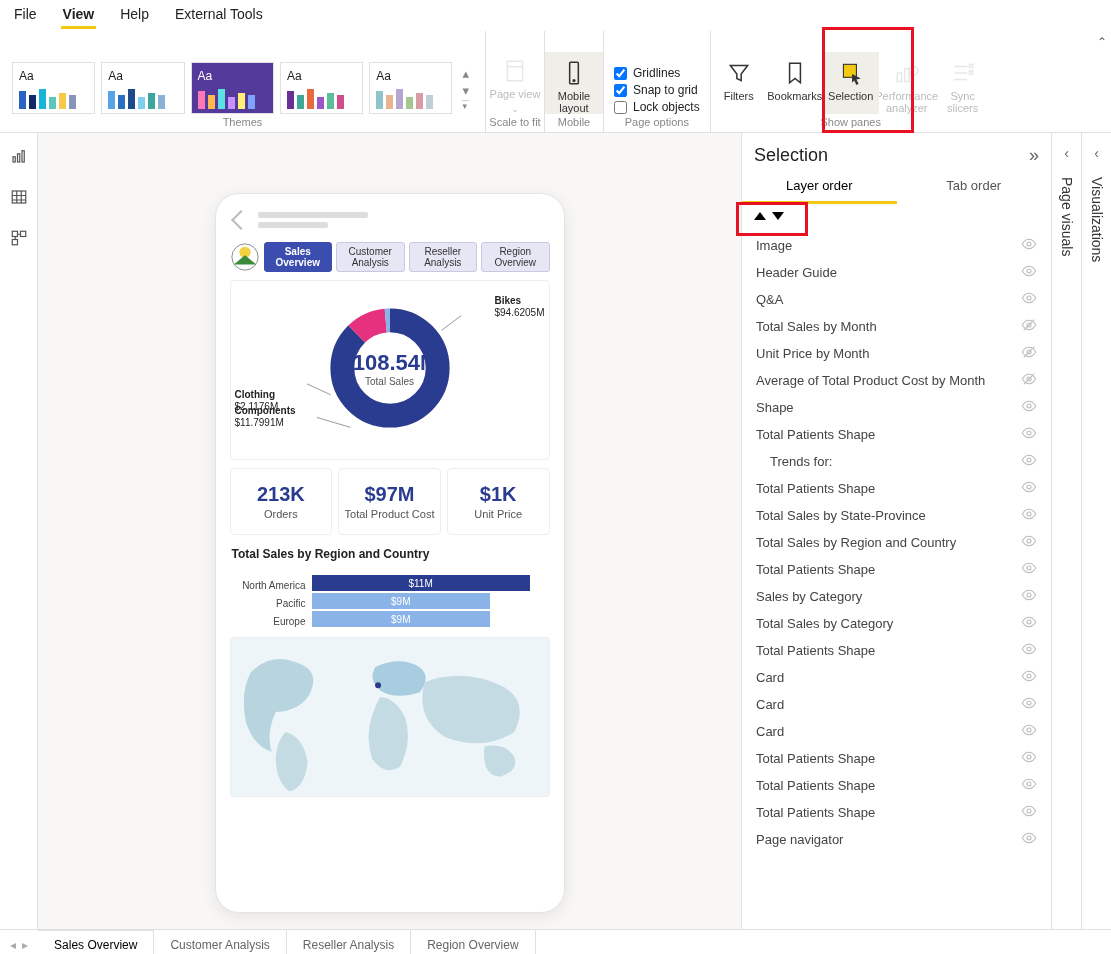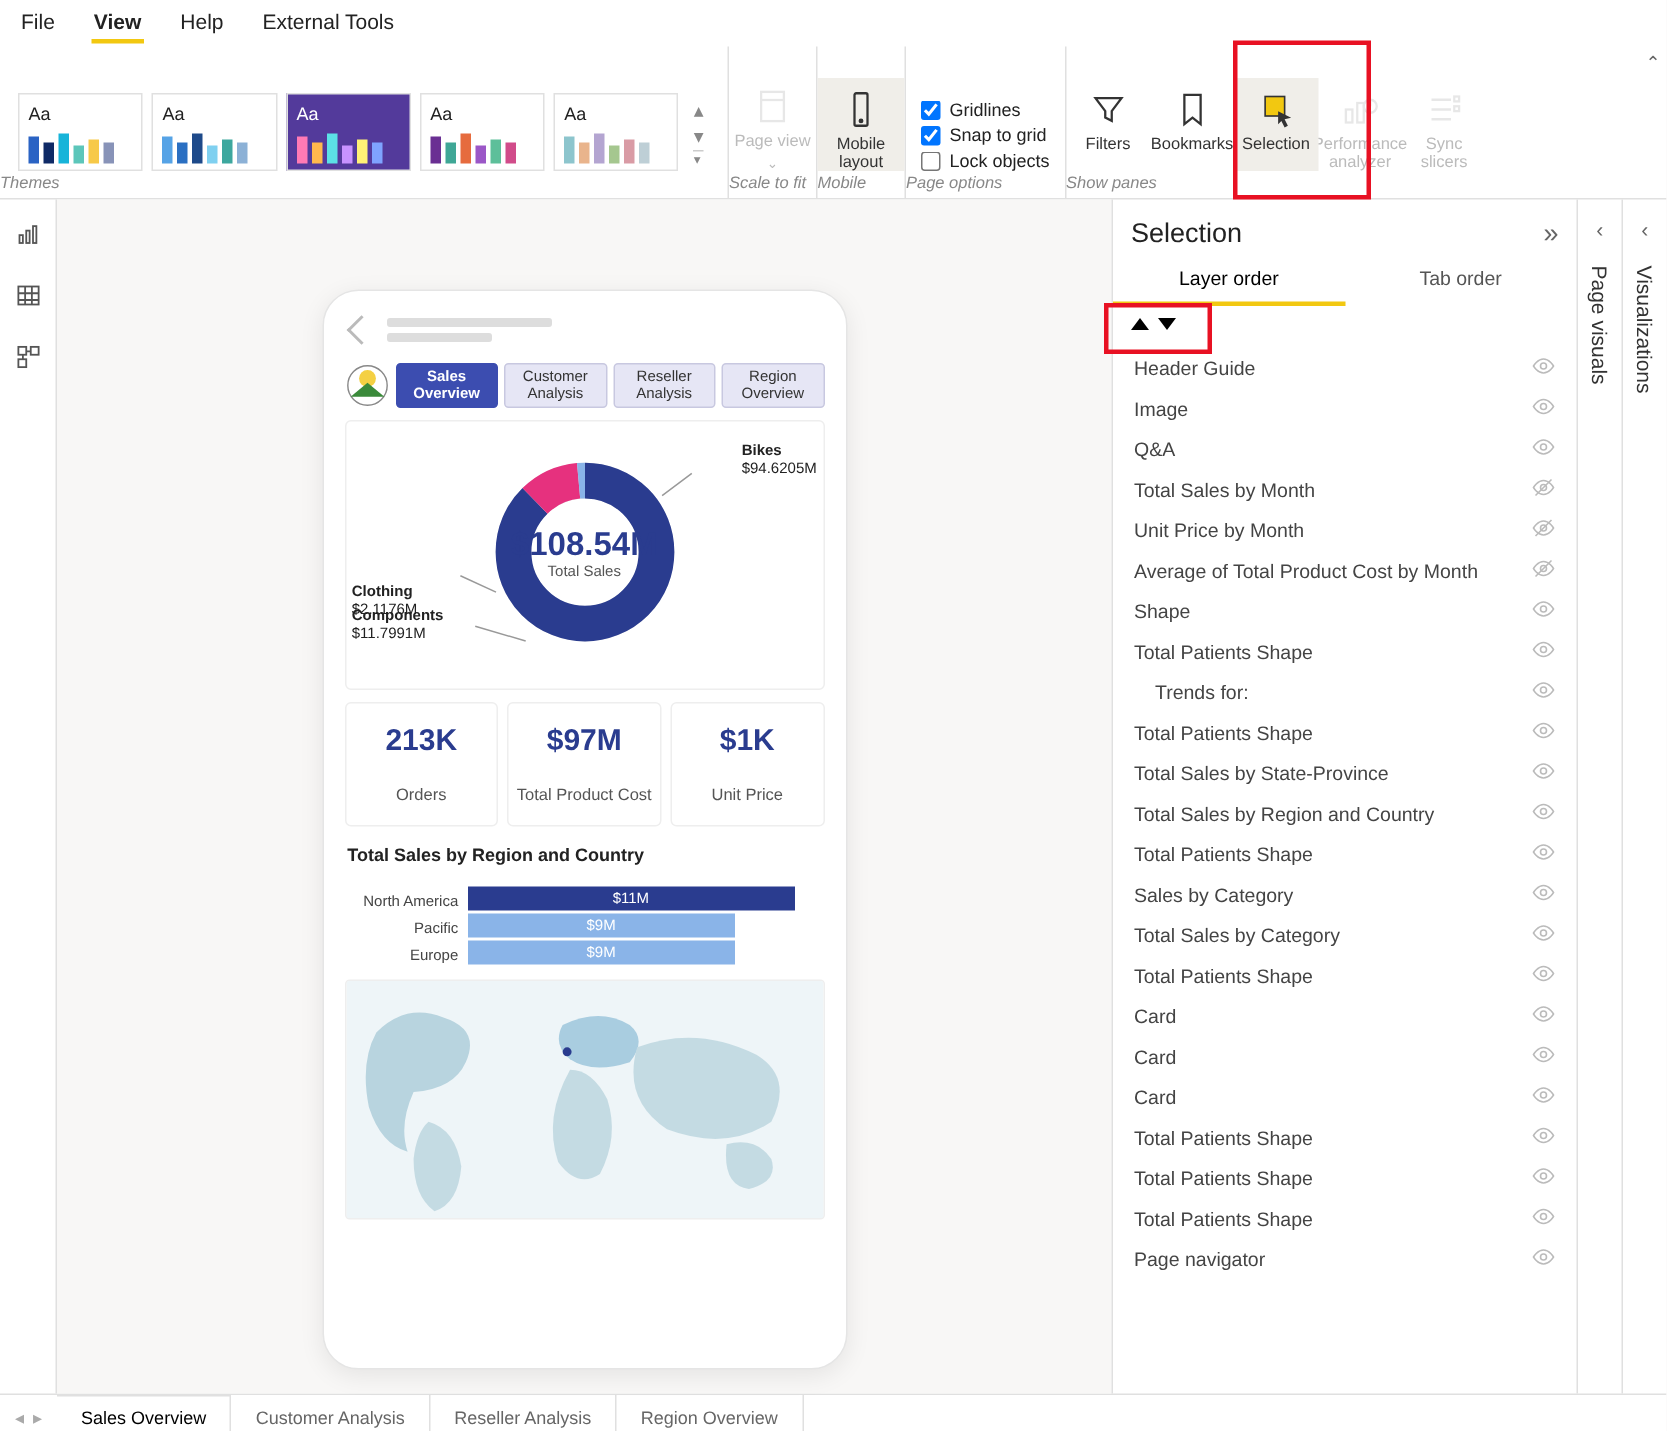--- a/index.html
+++ b/index.html
@@ -21,21 +21,21 @@
     background: #fff; color: #222; font-size: 13px;
     width: 1111px; height: 954px; overflow: hidden; position: relative;
   }
   
   .menubar { display:flex; gap:22px; padding:2px 12px; font-size:14px; }
   .menubar div { padding:4px 2px; }
   .menubar .active { border-bottom:3px solid var(--accent-yellow); font-weight:600;}
   
   .ribbon { display:flex; border-bottom:1px solid var(--grey-border); height:102px; }
   .ribbon-group { border-right:1px solid var(--grey-border); display:flex; flex-direction:column; justify-content:flex-end; }
-  .ribbon-group-label { font-size:11px; color:var(--grey-light); text-align:left; padding:2px 0 4px;font-style:italic;}
+  .ribbon-group-label { font-size:11px; color:var(--grey-light); text-align:center; padding:2px 0 4px;}
   .themes-row { display:flex; gap:6px; padding:6px 12px 0; }
   .theme-swatch { width:84px; height:52px; border:1px solid var(--grey-border); display:flex; flex-direction:column; justify-content:center; padding:4px 6px; position:relative; background:#fff;}
   .theme-swatch .aa { font-size:12px; position:absolute; top:6px; left:6px;}
   .theme-swatch.selected { background:#533a9b; }
   .theme-swatch.selected .aa { color:#fff; }
   .bars {display:flex;align-items:flex-end;gap:3px;height:26px;margin-top:18px;}
   .bars span{display:block;width:7px;}
   .rb-btn { display:flex;flex-direction:column;align-items:center;justify-content:flex-start;width:58px;font-size:11px;color:#333;padding:8px 2px 0;gap:4px;text-align:center;}
   .rb-btn svg {width:26px;height:26px;}
   .rb-btn.disabled{color:#bbb;}
@@ -63,21 +63,21 @@
   .ph-logo{width:30px;height:30px;flex:0 0 30px;display:flex;align-items:center;justify-content:center;}
   .ph-tab{flex:1;background:#e6e6f5;border:1px solid #c8c8e0;border-radius:3px;font-size:10px;display:flex;align-items:center;justify-content:center;text-align:center;padding:2px;color:#333;line-height:1.1;}
   .ph-tab.sel{background:var(--tab-sel);color:#fff;border-color:var(--tab-sel);font-weight:600;}
   .card{border:1px solid #eee;border-radius:4px;background:#fff;}
   .donut-card{padding:10px 8px 14px;display:flex;align-items:center;justify-content:center;position:relative;height:180px;}
   .callout{position:absolute;font-size:10px;line-height:1.2;}
   .callout b{display:block;font-size:10px;}
   .kpi-row{display:flex;gap:6px;}
   .kpi{flex:1;text-align:center;padding:14px 4px;}
   .kpi-val{font-size:20px;font-weight:700;color:var(--accent-blue);}
-  .kpi-lbl{font-size:11px;color:#555;margin-top:18px;}
+  .kpi-lbl{font-size:11px;color:#555;margin-top:2px;}
   .section-title{font-size:12px;font-weight:600;padding:4px 2px;}
   .hbar-row{display:flex;align-items:flex-end;font-size:10px;margin:2px 0;}
   .hbar-lbl{width:82px;text-align:right;padding-right:6px;color:#444;}
   .hbar-track{flex:1;}
   .hbar-fill{height:16px;display:flex;align-items:center;justify-content:center;color:#fff;font-size:10px;}
   .map{height:160px;border:1px solid #eee;border-radius:3px;position:relative;overflow:hidden;background:linear-gradient(#f6fafb,#eef5f8);}
   
   
   .sel-pane{width:310px;border-left:1px solid var(--grey-border);display:flex;flex-direction:column;position:relative;}
   .sel-title{display:flex;justify-content:space-between;align-items:center;padding:12px 12px 4px;font-size:18px;}
@@ -398,28 +398,28 @@
       <div class="active">Layer order</div>
       <div>Tab order</div>
     </div>
     <div class="arrow-row">
       <div class="tri up"></div>
       <div class="tri down"></div>
       <div class="red-box" style="left:-6px;top:-2px;width:72px;height:34px;"></div>
     </div>
     <div class="layer-list" id="layer-list">
         <div class="layer-item">
+          <span>Image</span>
+          <span class="eye"><svg width="16" height="16" viewBox="0 0 24 24" fill="none" stroke="currentColor" stroke-width="1.6">
+              <path d="M2 12s4-7 10-7 10 7 10 7-4 7-10 7S2 12 2 12z"></path>
+              <circle cx="12" cy="12" r="3"></circle>
+            </svg></span>
+        </div>
+        <div class="layer-item">
           <span>Header Guide</span>
-          <span class="eye"><svg width="16" height="16" viewBox="0 0 24 24" fill="none" stroke="currentColor" stroke-width="1.6">
-              <path d="M2 12s4-7 10-7 10 7 10 7-4 7-10 7S2 12 2 12z"></path>
-              <circle cx="12" cy="12" r="3"></circle>
-            </svg></span>
-        </div>
-        <div class="layer-item">
-          <span>Image</span>
           <span class="eye"><svg width="16" height="16" viewBox="0 0 24 24" fill="none" stroke="currentColor" stroke-width="1.6">
               <path d="M2 12s4-7 10-7 10 7 10 7-4 7-10 7S2 12 2 12z"></path>
               <circle cx="12" cy="12" r="3"></circle>
             </svg></span>
         </div>
         <div class="layer-item">
           <span>Q&amp;A</span>
           <span class="eye"><svg width="16" height="16" viewBox="0 0 24 24" fill="none" stroke="currentColor" stroke-width="1.6">
               <path d="M2 12s4-7 10-7 10 7 10 7-4 7-10 7S2 12 2 12z"></path>
               <circle cx="12" cy="12" r="3"></circle>

